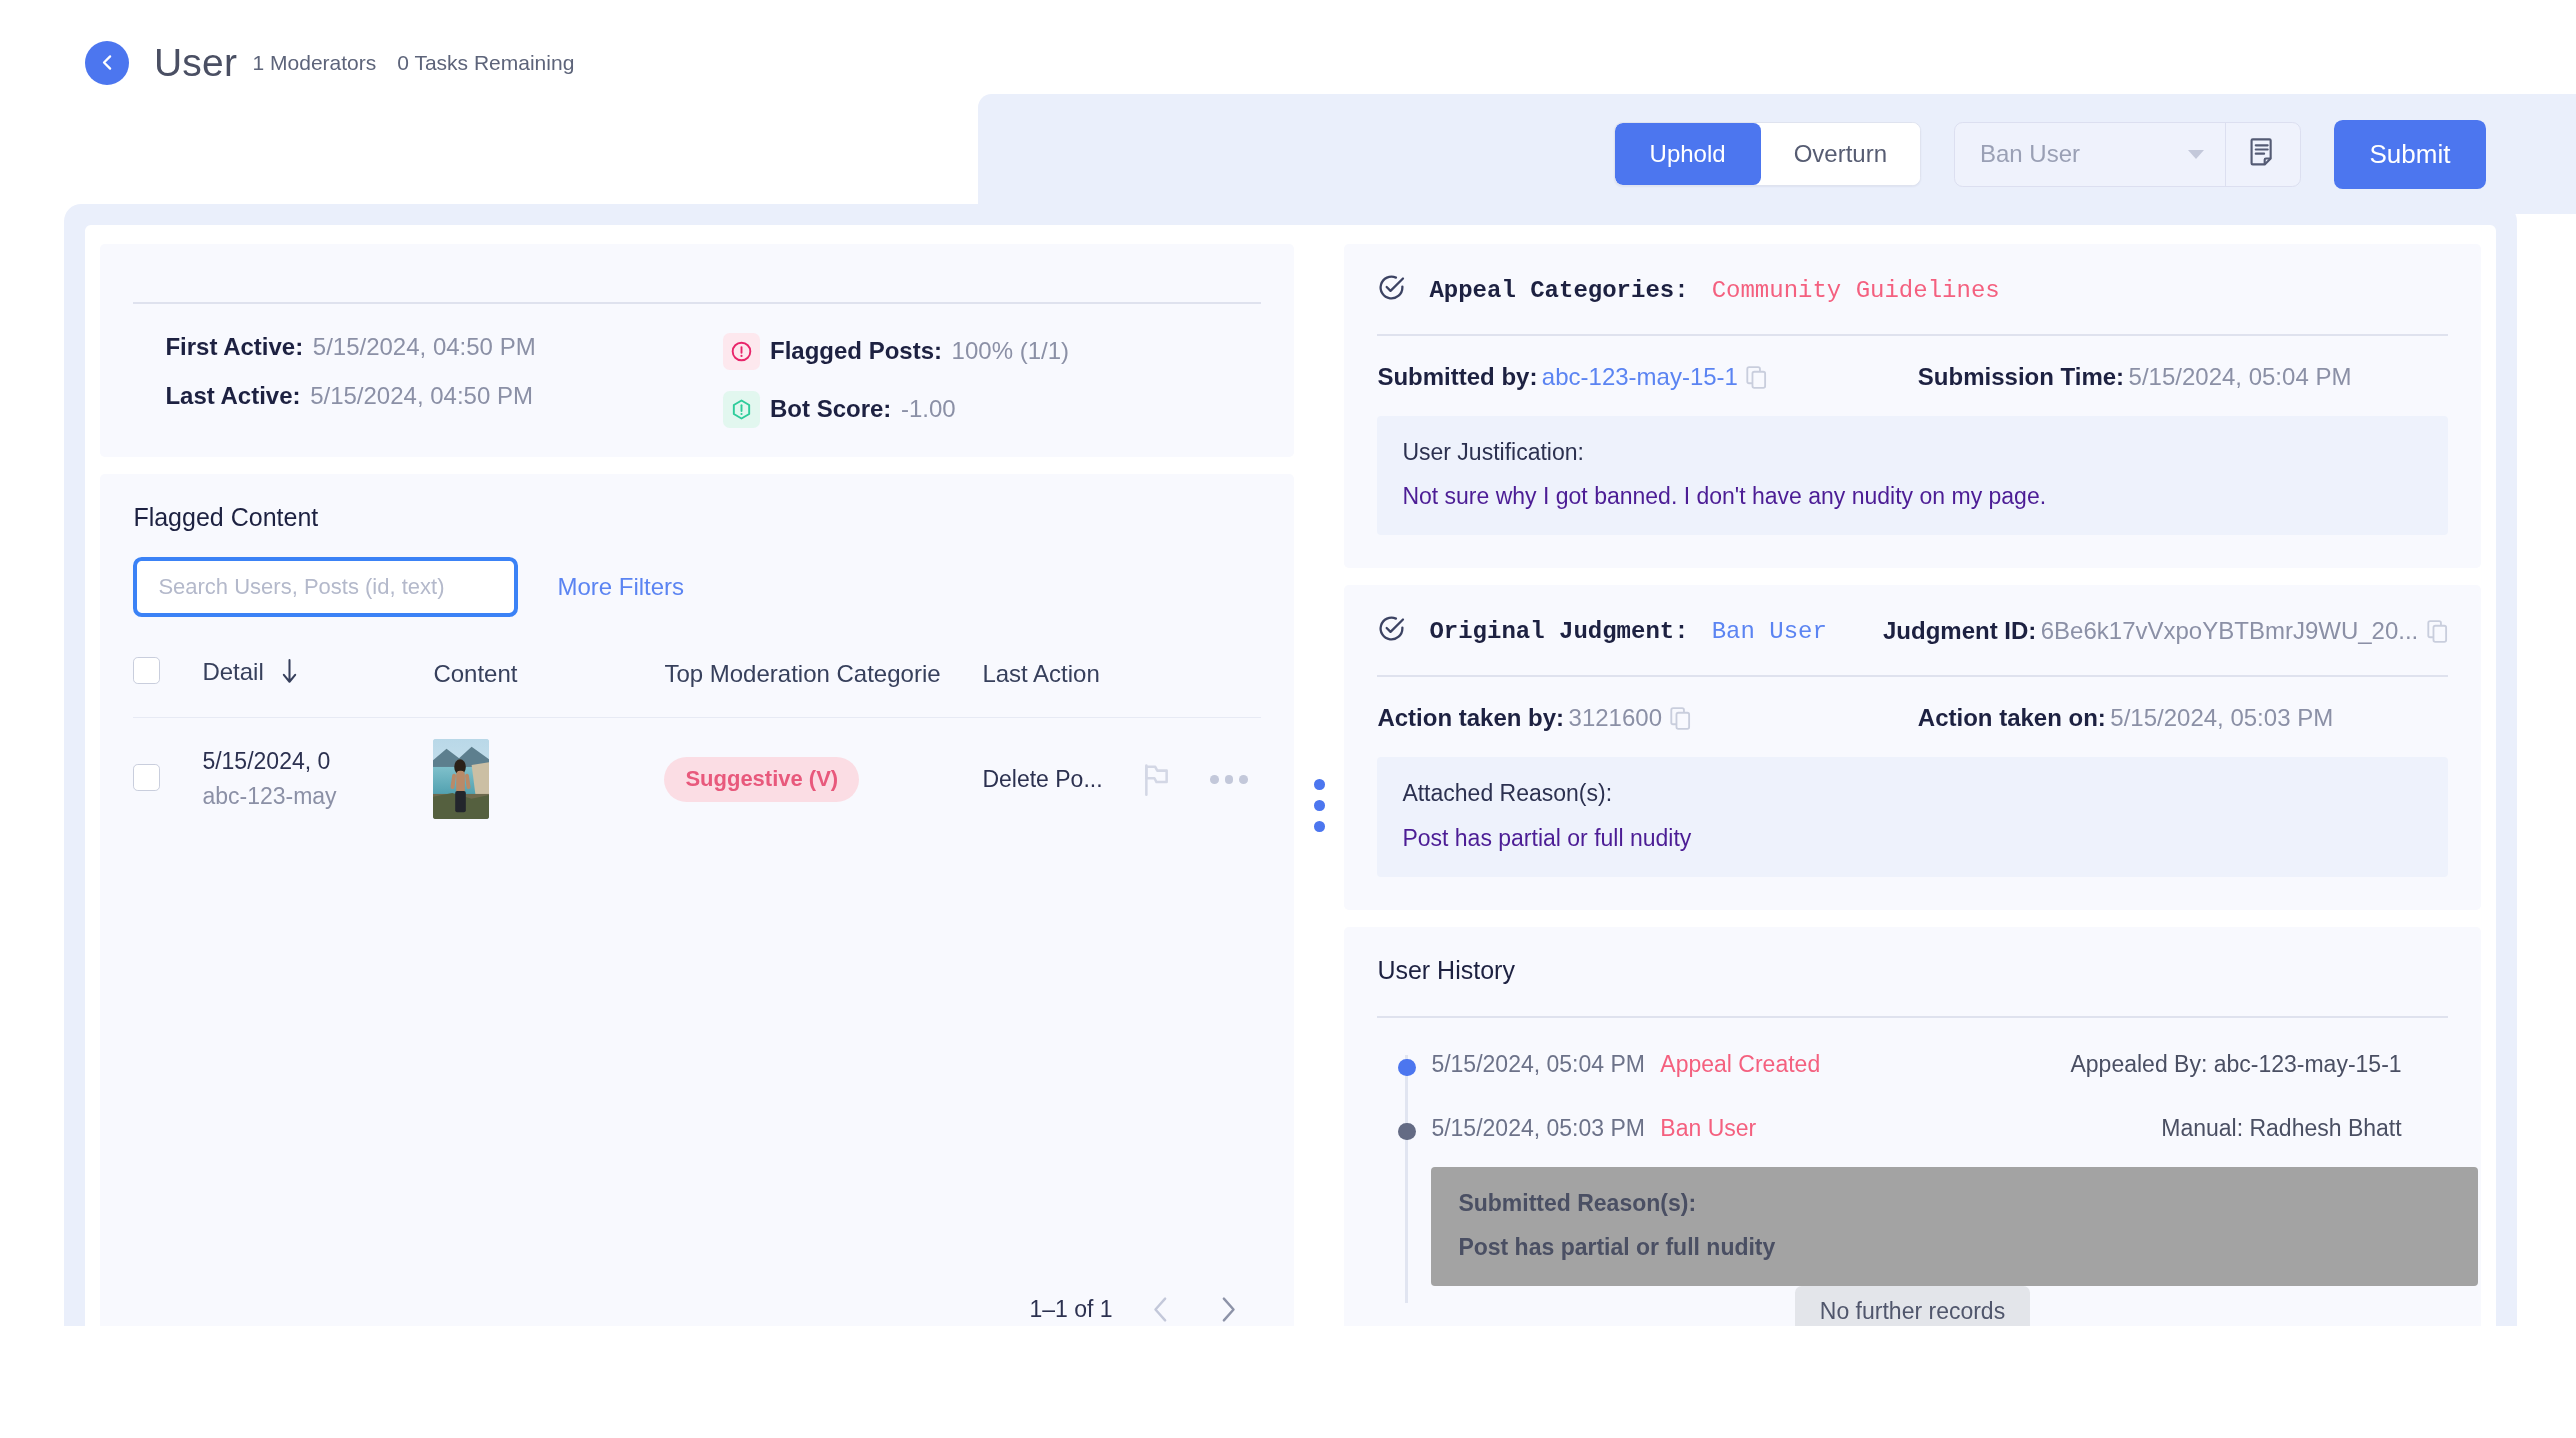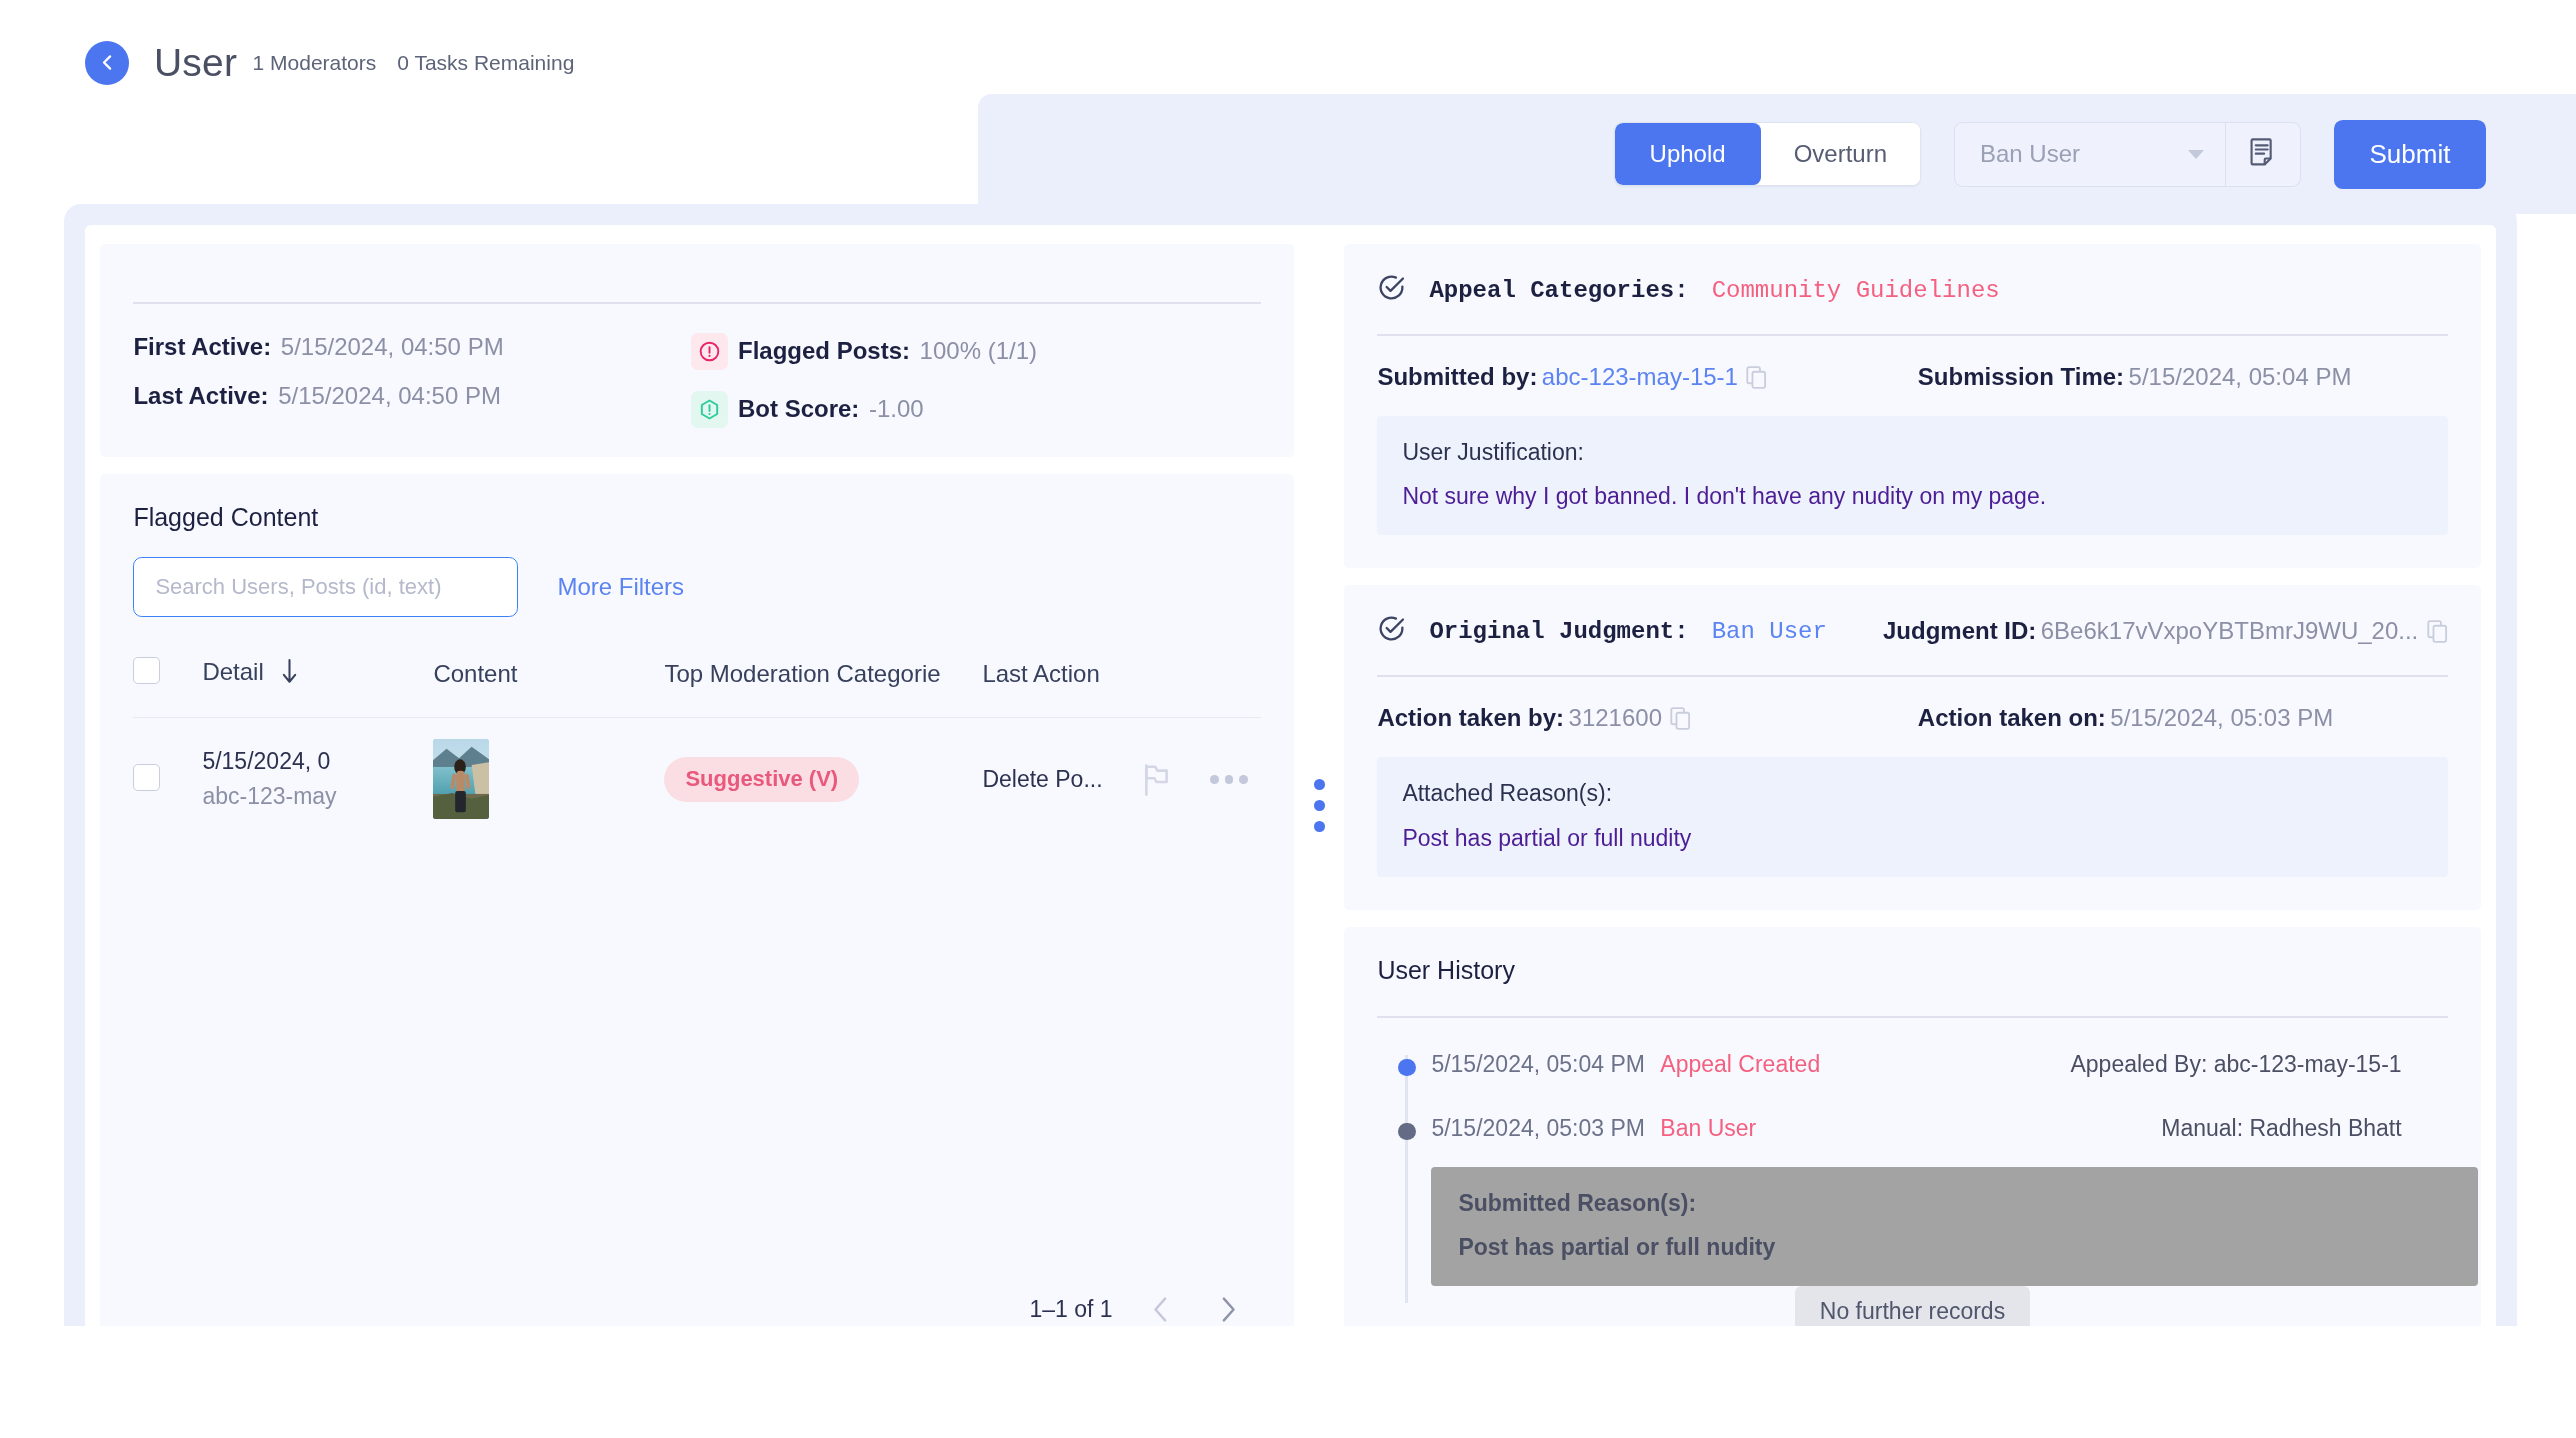--- a/index.html
+++ b/index.html
@@ -90,37 +90,37 @@
   .card { background: #f8f9fe; border-radius: 4.8px; }
 
   
   .user-info { padding: 31px 33px 29px 33px; }
   .row-sb { display: flex; align-items: center; justify-content: space-between; }
   .lbl { font-size: 24px; color: #1d2141; font-weight: 700; }
   .val { font-size: 24px; color: #8b90a6; font-weight: 400; }
   .link { font-size: 24px; color: #5b84f2; cursor: pointer; }
   .copy-ic { display: inline-flex; vertical-align: -3.9px; margin-left: 3.9px; cursor: pointer; }
   .hr { height: 1.9px; background: #dfe2ee; margin: 27px 0 0 0; }
-  .stats { display: flex; margin-top: 29px; }
+  .stats { display: flex; margin-top: 29px; margin-left: 32px; }
   .stats-col { display: flex; flex-direction: column; gap: 21px; }
   .stats-col.one { width: 558px; }
   .stat-line { display: flex; align-items: center; gap: 9.6px; }
   .badge-ic {
     width: 37px; height: 37px; border-radius: 6.7px; display: flex;
     align-items: center; justify-content: center; flex: 0 0 auto;
   }
   .badge-ic.pink { background: #fde8ee; }
   .badge-ic.green { background: #e2f7ef; }
 
   
   .flagged { padding: 29px 33px 0 33px; flex: 1 1 auto; display: flex; flex-direction: column; }
   .sec-title { font-size: 25px; color: #1d2141; font-weight: 400; }
   .search-row { display: flex; align-items: center; gap: 39px; margin-top: 25px; }
   .search-input {
-    width: 385px; height: 60px; border: 1px solid #3b82f6; border-radius: 8.7px;
+    width: 385px; height: 60px; border: 4px solid #3b82f6; border-radius: 8.7px;
     background: #ffffff; font-size: 22px; color: #9aa0b5; padding: 0 21px;
     font-family: "Liberation Sans", sans-serif; outline: none;
   }
   .search-input::placeholder { color: #b4b9cb; }
   .more-filters { font-size: 24px; color: #5b84f2; cursor: pointer; }
 
   table.tbl { width: 100%; border-collapse: collapse; margin-top: 40px; }
   table.tbl th {
     text-align: left; font-size: 24px; color: #37405c; font-weight: 400;
     padding: 0 0 27px 0; white-space: nowrap;

